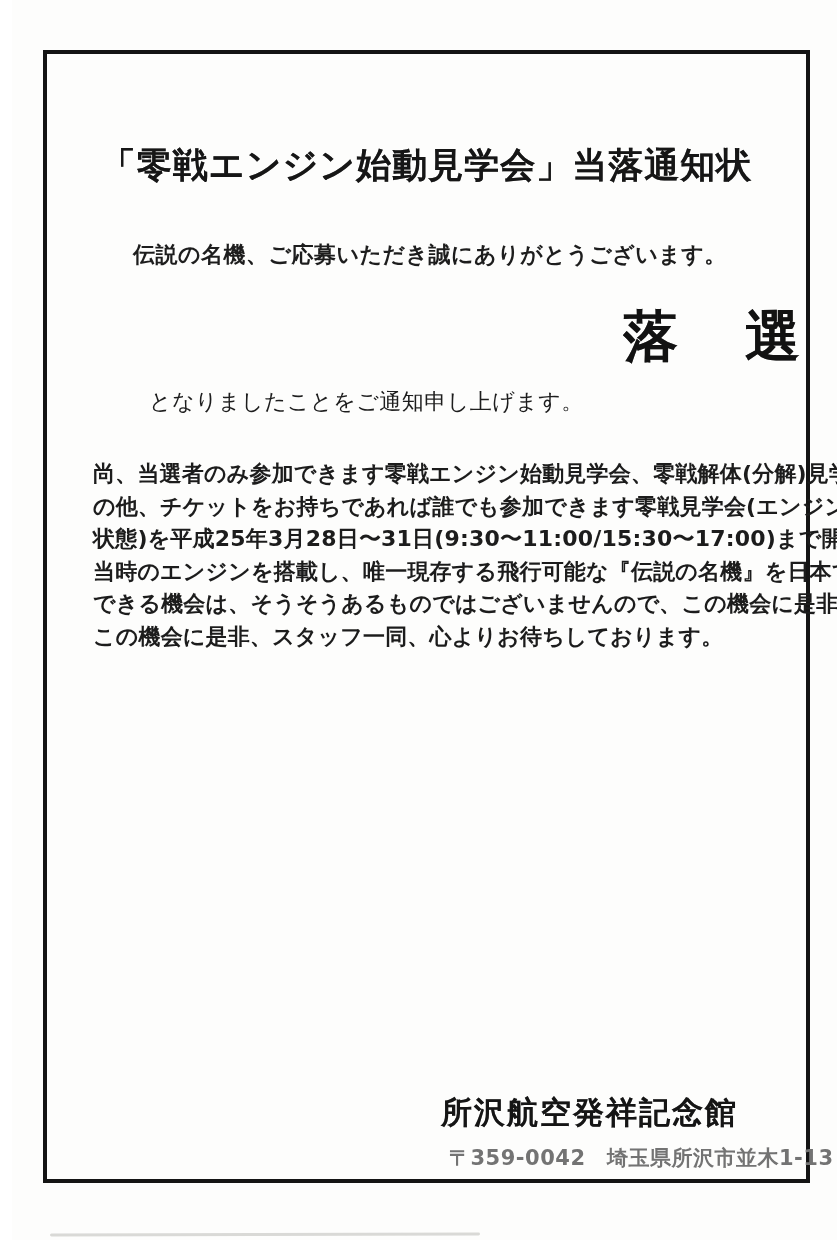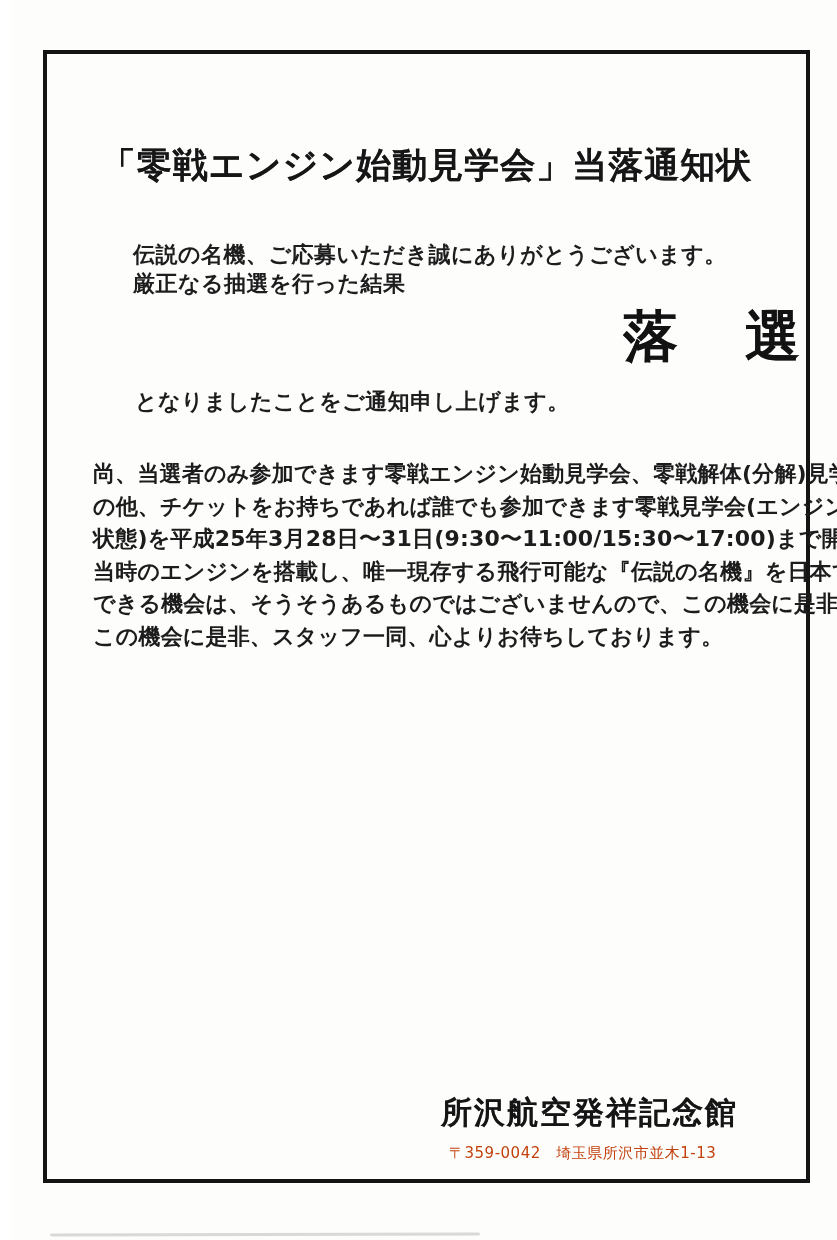--- a/index.html
+++ b/index.html
@@ -62,24 +62,24 @@
     font-size: 55px;
     font-weight: 700;
     letter-spacing: 6px;
     color: #121212;
     text-shadow: 0 0 0.6px rgba(0,0,0,0.6);
     white-space: nowrap;
   }
 
   .notice {
     position: absolute;
-    left: 88px;
+    left: 102px;
     top: 333px;
     font-size: 22px;
-    font-weight: 700;
+    font-weight: 400;
     letter-spacing: 0.5px;
     color: #1d1d1d;
     white-space: nowrap;
   }
 
   .body-text {
     position: absolute;
     left: 46px;
     top: 404px;
     width: 700px;
@@ -100,24 +100,24 @@
     font-size: 31px;
     font-weight: 700;
     letter-spacing: 2px;
     color: #151515;
     text-shadow: 0 0 0.5px rgba(0,0,0,0.5);
     white-space: nowrap;
   }
   .footer .address {
     margin-top: 10px;
     margin-left: 8px;
-    font-size: 15px;
-    font-weight: 400;
+    font-size: 21px;
+    font-weight: 700;
     letter-spacing: 0.5px;
-    color: #c2410c;
+    color: #737373;
     white-space: nowrap;
   }
 
   
   .scan-artifact {
     position: absolute;
     left: 38px;
     top: 1233px;
     width: 430px;
     height: 3px;
@@ -129,21 +129,20 @@
 </head>
 <body>
 
 <div class="page">
   <div class="frame">
 
     <h1 class="title">「零戦エンジン始動見学会」当落通知状</h1>
 
     <div class="greeting">
       <div class="line">伝説の名機、ご応募いただき誠にありがとうございます。</div>
-      <div class="line">厳正なる抽選を行った結果</div>
     </div>
 
     <div class="result">落　選</div>
 
     <div class="notice">となりましたことをご通知申し上げます。</div>
 
     <div class="body-text">
       <div class="line">尚、当選者のみ参加できます零戦エンジン始動見学会、零戦解体(分解)見学会</div>
       <div class="line">の他、チケットをお持ちであれば誰でも参加できます零戦見学会(エンジンは停止</div>
       <div class="line">状態)を平成25年3月28日〜31日(9:30〜11:00/15:30〜17:00)まで開催しております。</div>

